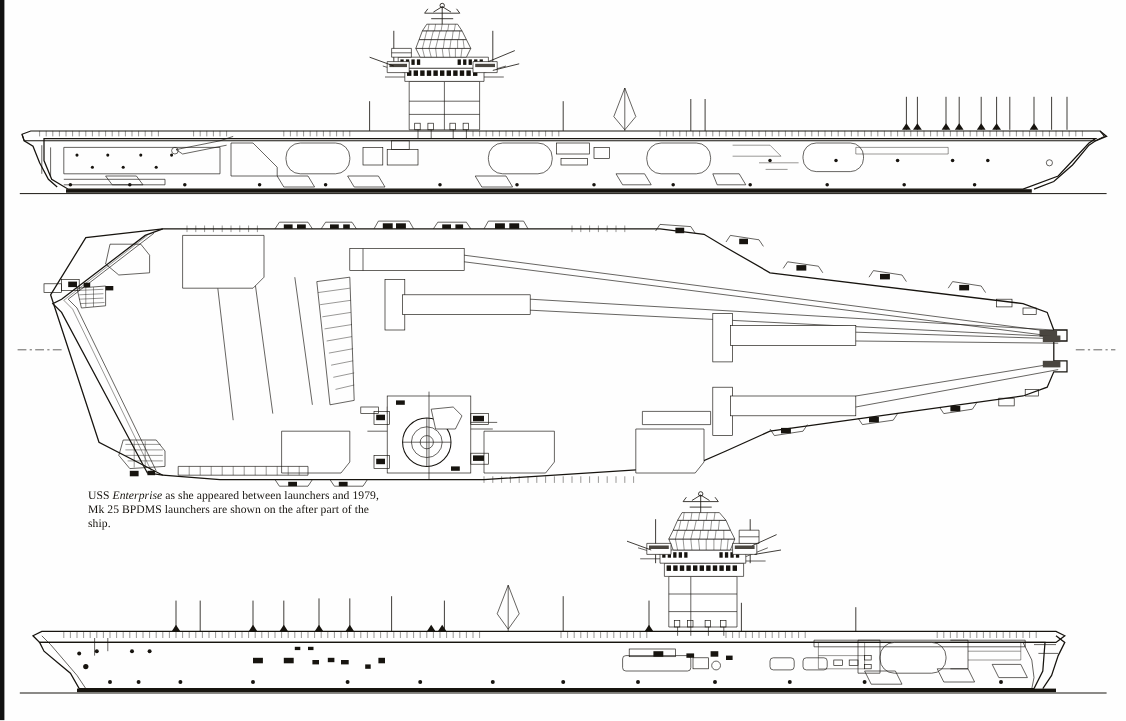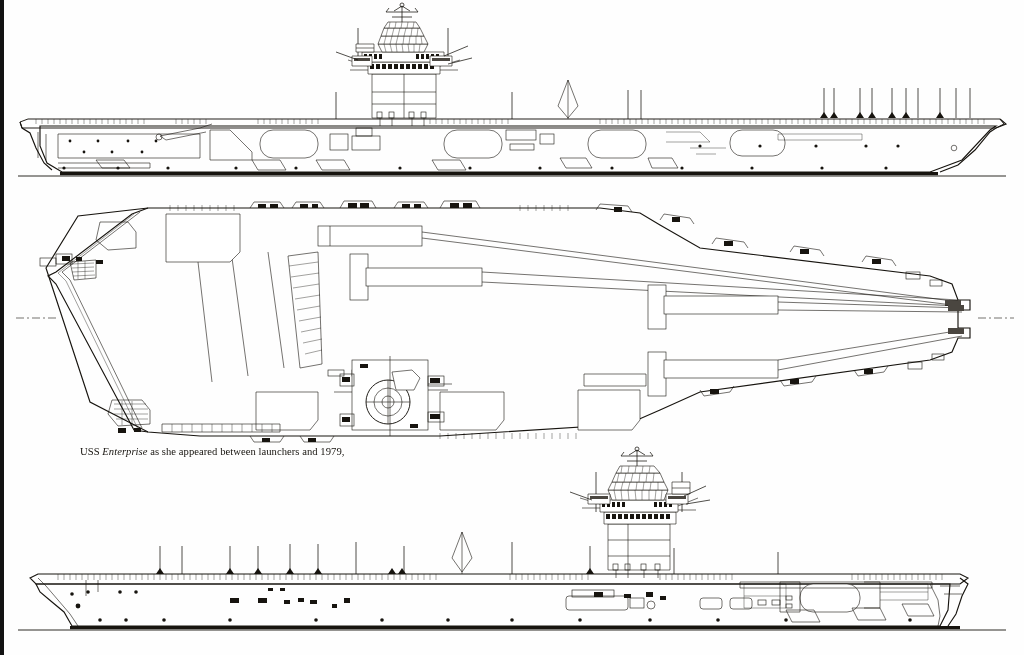--- a/index.html
+++ b/index.html
@@ -1024,15 +1024,17 @@
       <g class="ink mast">
         <line x1="684" y1="496" x2="706" y2="486"></line>
         <line x1="686" y1="504" x2="710" y2="500"></line>
         <line x1="592" y1="500" x2="570" y2="492"></line>
       </g>
     </g>
   </svg>
 
   <div class="caption-block">
     <div><span>USS </span><em>Enterprise</em><span> as she appeared between launchers and 1979,</span></div>
+    <div>Mk 25 BPDMS launchers are shown on the after part of the</div>
+    <div>ship.</div>
   </div>
 
 </div>
 
 </body></html>

